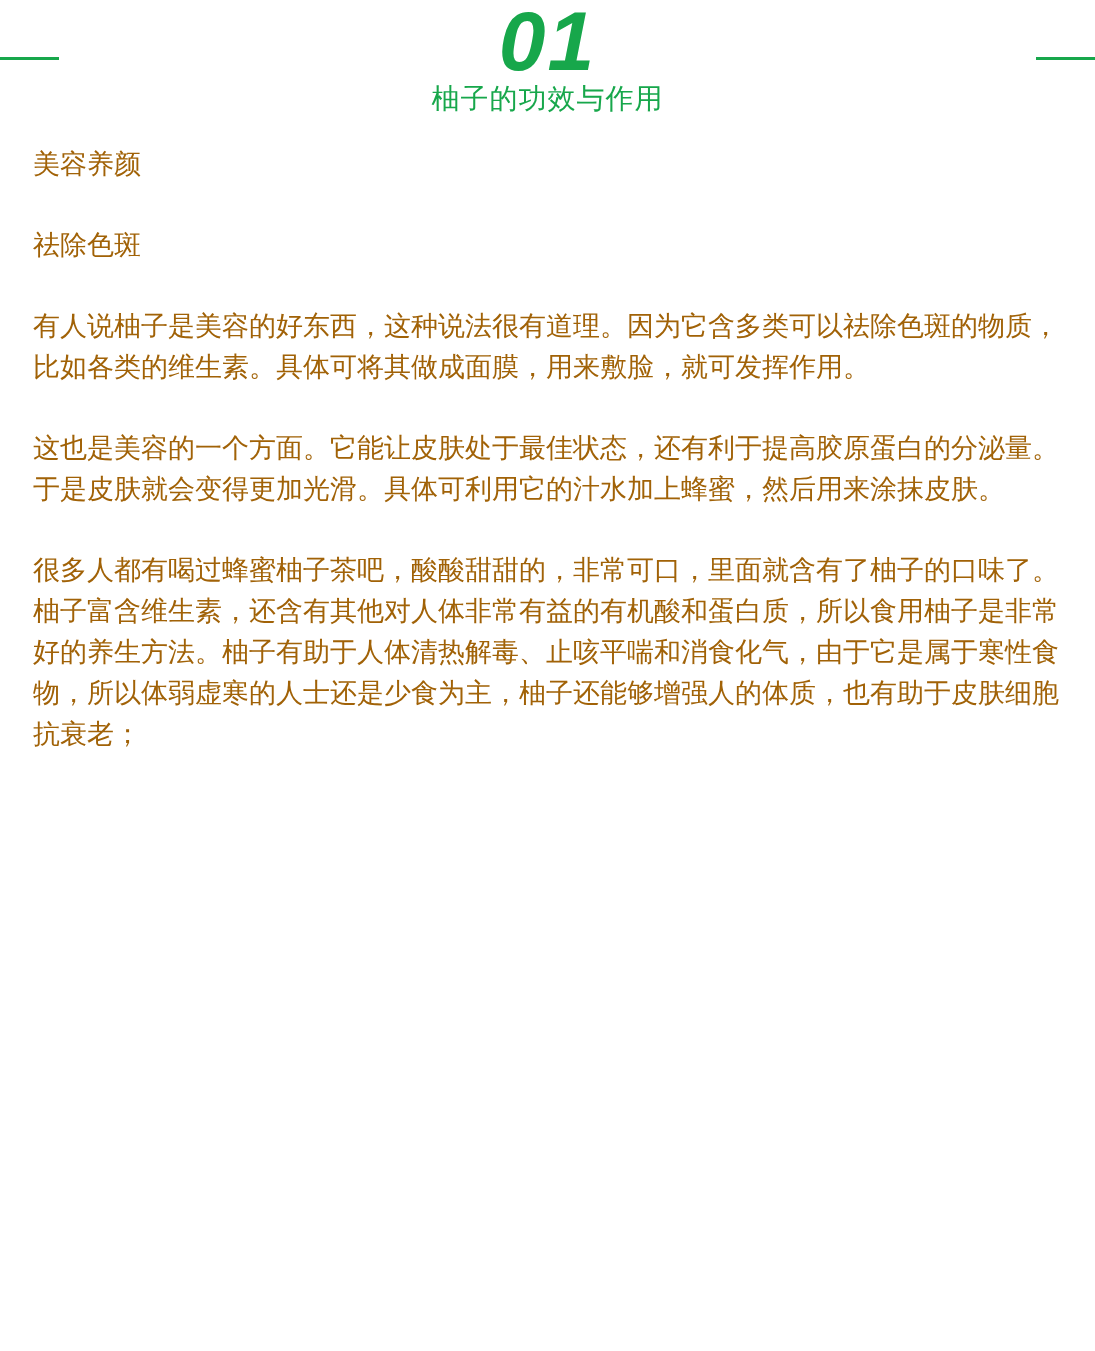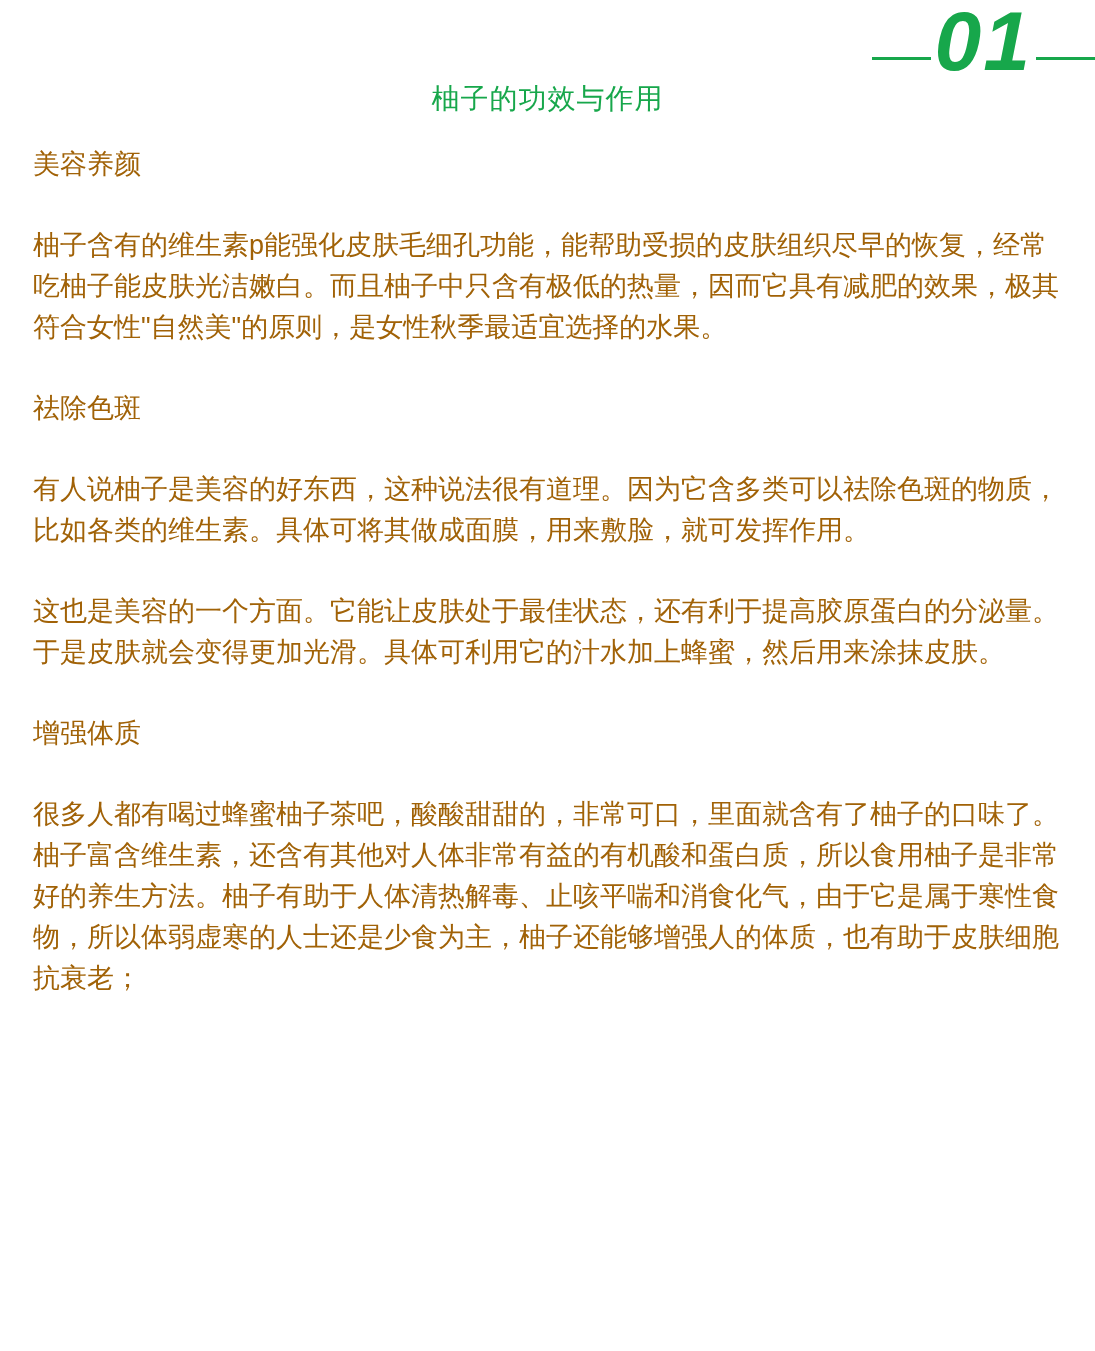--- a/index.html
+++ b/index.html
@@ -12,21 +12,21 @@
     position: relative;
     width: 1095px;
     height: 1351px;
     overflow: hidden;
     background: #ffffff;
   }
   .header { text-align: center; padding-top: 6px; }
   .num-row {
     display: flex;
     align-items: center;
-    justify-content: flex-end;
+    justify-content: space-between;
     gap: 4px;
     height: 70px;
   }
   .rule {
     width: 59px; height: 3px;
     background: #17a74b;
     margin-top: 34px;
   }
   .big-num {
     font-size: 84px;
@@ -70,27 +70,25 @@
       <span class="rule"></span>
       <span class="big-num">01</span>
       <span class="rule"></span>
     </div>
     <div class="subtitle">柚子的功效与作用</div>
   </div>
 
   <div class="content">
 
     <h3>美容养颜</h3>
-    <p>柚子含有的维生素p能强化皮肤毛细孔功能，能帮助受损的皮肤组织尽早的恢复，经常吃柚子能皮肤光洁嫩白。而且柚子中只含有极低的热量，因而它具有减肥的效果，极其符合女性"自然美"的原则，是女性秋季最适宜选择的水果。</p>
 
     <h3>祛除色斑</h3>
     <p>有人说柚子是美容的好东西，这种说法很有道理。因为它含多类可以祛除色斑的物质，比如各类的维生素。具体可将其做成面膜，用来敷脸，就可发挥作用。</p>
 
     <p>这也是美容的一个方面。它能让皮肤处于最佳状态，还有利于提高胶原蛋白的分泌量。于是皮肤就会变得更加光滑。具体可利用它的汁水加上蜂蜜，然后用来涂抹皮肤。</p>
 
 
-    <h3>增强体质</h3>
 
     <p class="closing">很多人都有喝过蜂蜜柚子茶吧，酸酸甜甜的，非常可口，里面就含有了柚子的口味了。柚子富含维生素，还含有其他对人体非常有益的有机酸和蛋白质，所以食用柚子是非常好的养生方法。柚子有助于人体清热解毒、止咳平喘和消食化气，由于它是属于寒性食物，所以体弱虚寒的人士还是少食为主，柚子还能够增强人的体质，也有助于皮肤细胞抗衰老；</p>
 
   </div>
 
 </div>
 
 </body></html>

